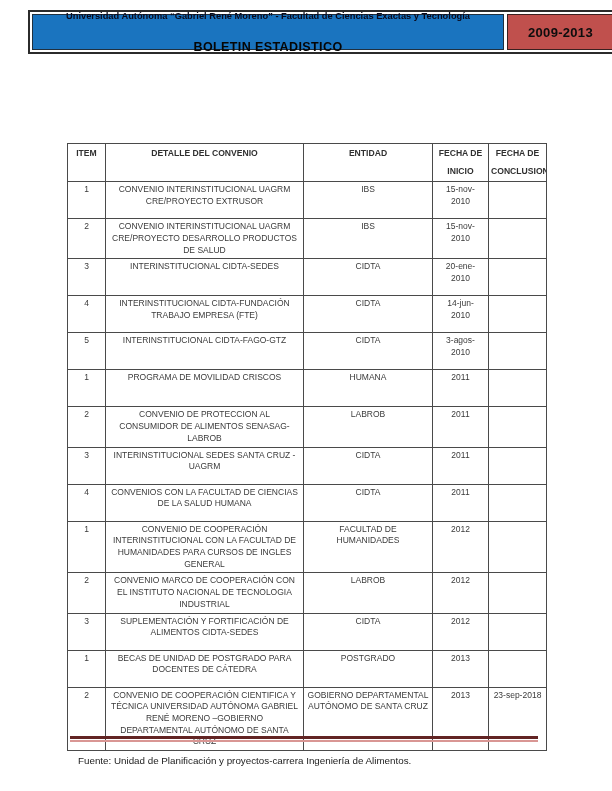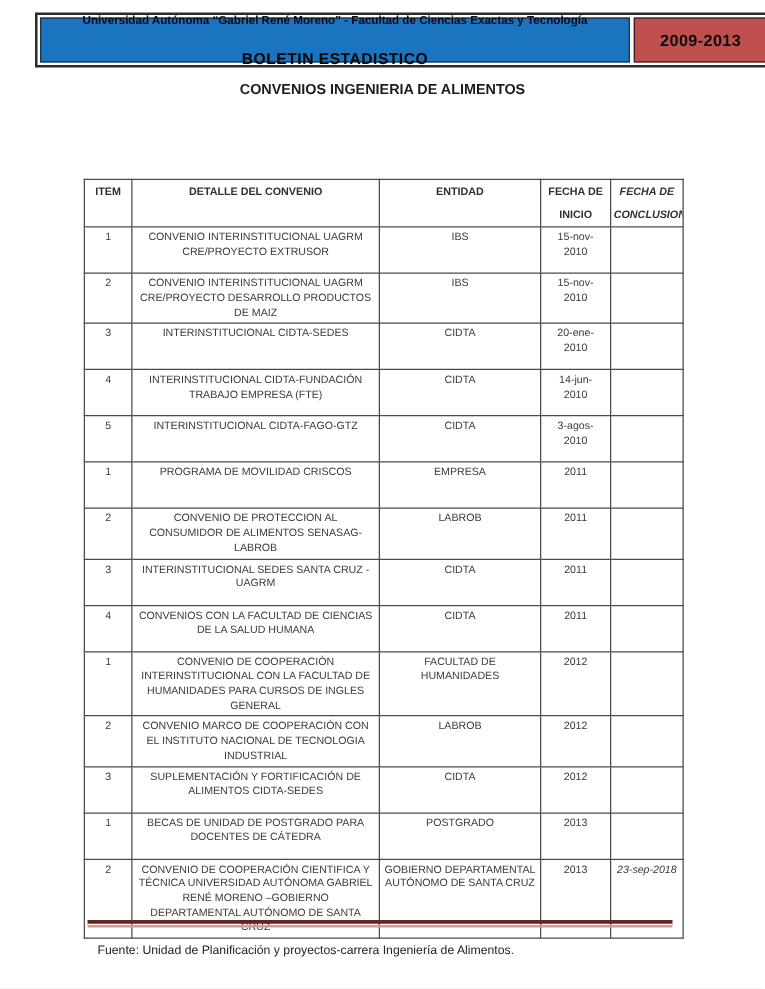--- a/index.html
+++ b/index.html
@@ -79,21 +79,21 @@
   table.convenios td {
     font-size: 8.5px; color: #3a3a3a;
     line-height: 1.38;
     height: 37px;
     padding: 2px 3px;
   }
   table.convenios .c0 { width: 38px; }
   table.convenios .c1 { width: 198px; }
   table.convenios .c2 { width: 129px; }
   table.convenios .c3 { width: 56px; }
-  table.convenios .c4 { width: 58px; font-style: italic; }
+  table.convenios .c4 { width: 58px; }
   table.convenios td.c3 { padding-left: 7px; padding-right: 7px; }
   table.convenios td.c4 { padding-left: 1px; padding-right: 1px; }
   .fuente {
     margin-top: 4px; margin-left: 11px;
     font-size: 9.8px; color: #222222;
   }
   
   .page-number {
     position: absolute; top: 721px; left: 70px; width: 466px;
     text-align: right;
@@ -112,21 +112,20 @@
     <div class="banner-blue">
       <div class="uni-line">Universidad Autónoma “Gabriel René Moreno” - Facultad de Ciencias Exactas y Tecnología</div>
       <div class="bulletin">BOLETIN ESTADISTICO</div>
     </div>
     <div class="banner-red">
       <span class="period">2009-2013</span>
     </div>
   </div>
 
   <div class="title-block">
-    <div class="title-line">CONVENIOS INGENIERIA DE ALIMENTOS</div>
   </div>
 
   <div class="table-wrap">
     <table class="convenios">
       <thead>
         <tr id="header-row">
             <th class="c0">ITEM</th>
             <th class="c1">DETALLE DEL CONVENIO</th>
             <th class="c2">ENTIDAD</th>
             <th class="c3">FECHA DE INICIO</th>
@@ -136,21 +135,21 @@
       <tbody id="table-body">
           <tr>
             <td class="c0">1</td>
             <td class="c1">CONVENIO INTERINSTITUCIONAL UAGRM CRE/PROYECTO EXTRUSOR</td>
             <td class="c2">IBS</td>
             <td class="c3">15-nov-2010</td>
             <td class="c4"></td>
           </tr>
           <tr>
             <td class="c0">2</td>
-            <td class="c1">CONVENIO INTERINSTITUCIONAL UAGRM CRE/PROYECTO DESARROLLO PRODUCTOS DE MAIZ</td>
+            <td class="c1">CONVENIO INTERINSTITUCIONAL UAGRM CRE/PROYECTO DESARROLLO PRODUCTOS DE SALUD</td>
             <td class="c2">IBS</td>
             <td class="c3">15-nov-2010</td>
             <td class="c4"></td>
           </tr>
           <tr>
             <td class="c0">3</td>
             <td class="c1">INTERINSTITUCIONAL CIDTA-SEDES</td>
             <td class="c2">CIDTA</td>
             <td class="c3">20-ene-2010</td>
             <td class="c4"></td>
@@ -165,21 +164,21 @@
           <tr>
             <td class="c0">5</td>
             <td class="c1">INTERINSTITUCIONAL CIDTA-FAGO-GTZ</td>
             <td class="c2">CIDTA</td>
             <td class="c3">3-agos-2010</td>
             <td class="c4"></td>
           </tr>
           <tr>
             <td class="c0">1</td>
             <td class="c1">PROGRAMA DE MOVILIDAD CRISCOS</td>
-            <td class="c2">EMPRESA</td>
+            <td class="c2">HUMANA</td>
             <td class="c3">2011</td>
             <td class="c4"></td>
           </tr>
           <tr>
             <td class="c0">2</td>
             <td class="c1">CONVENIO DE PROTECCION AL CONSUMIDOR DE ALIMENTOS SENASAG-LABROB</td>
             <td class="c2">LABROB</td>
             <td class="c3">2011</td>
             <td class="c4"></td>
           </tr>

